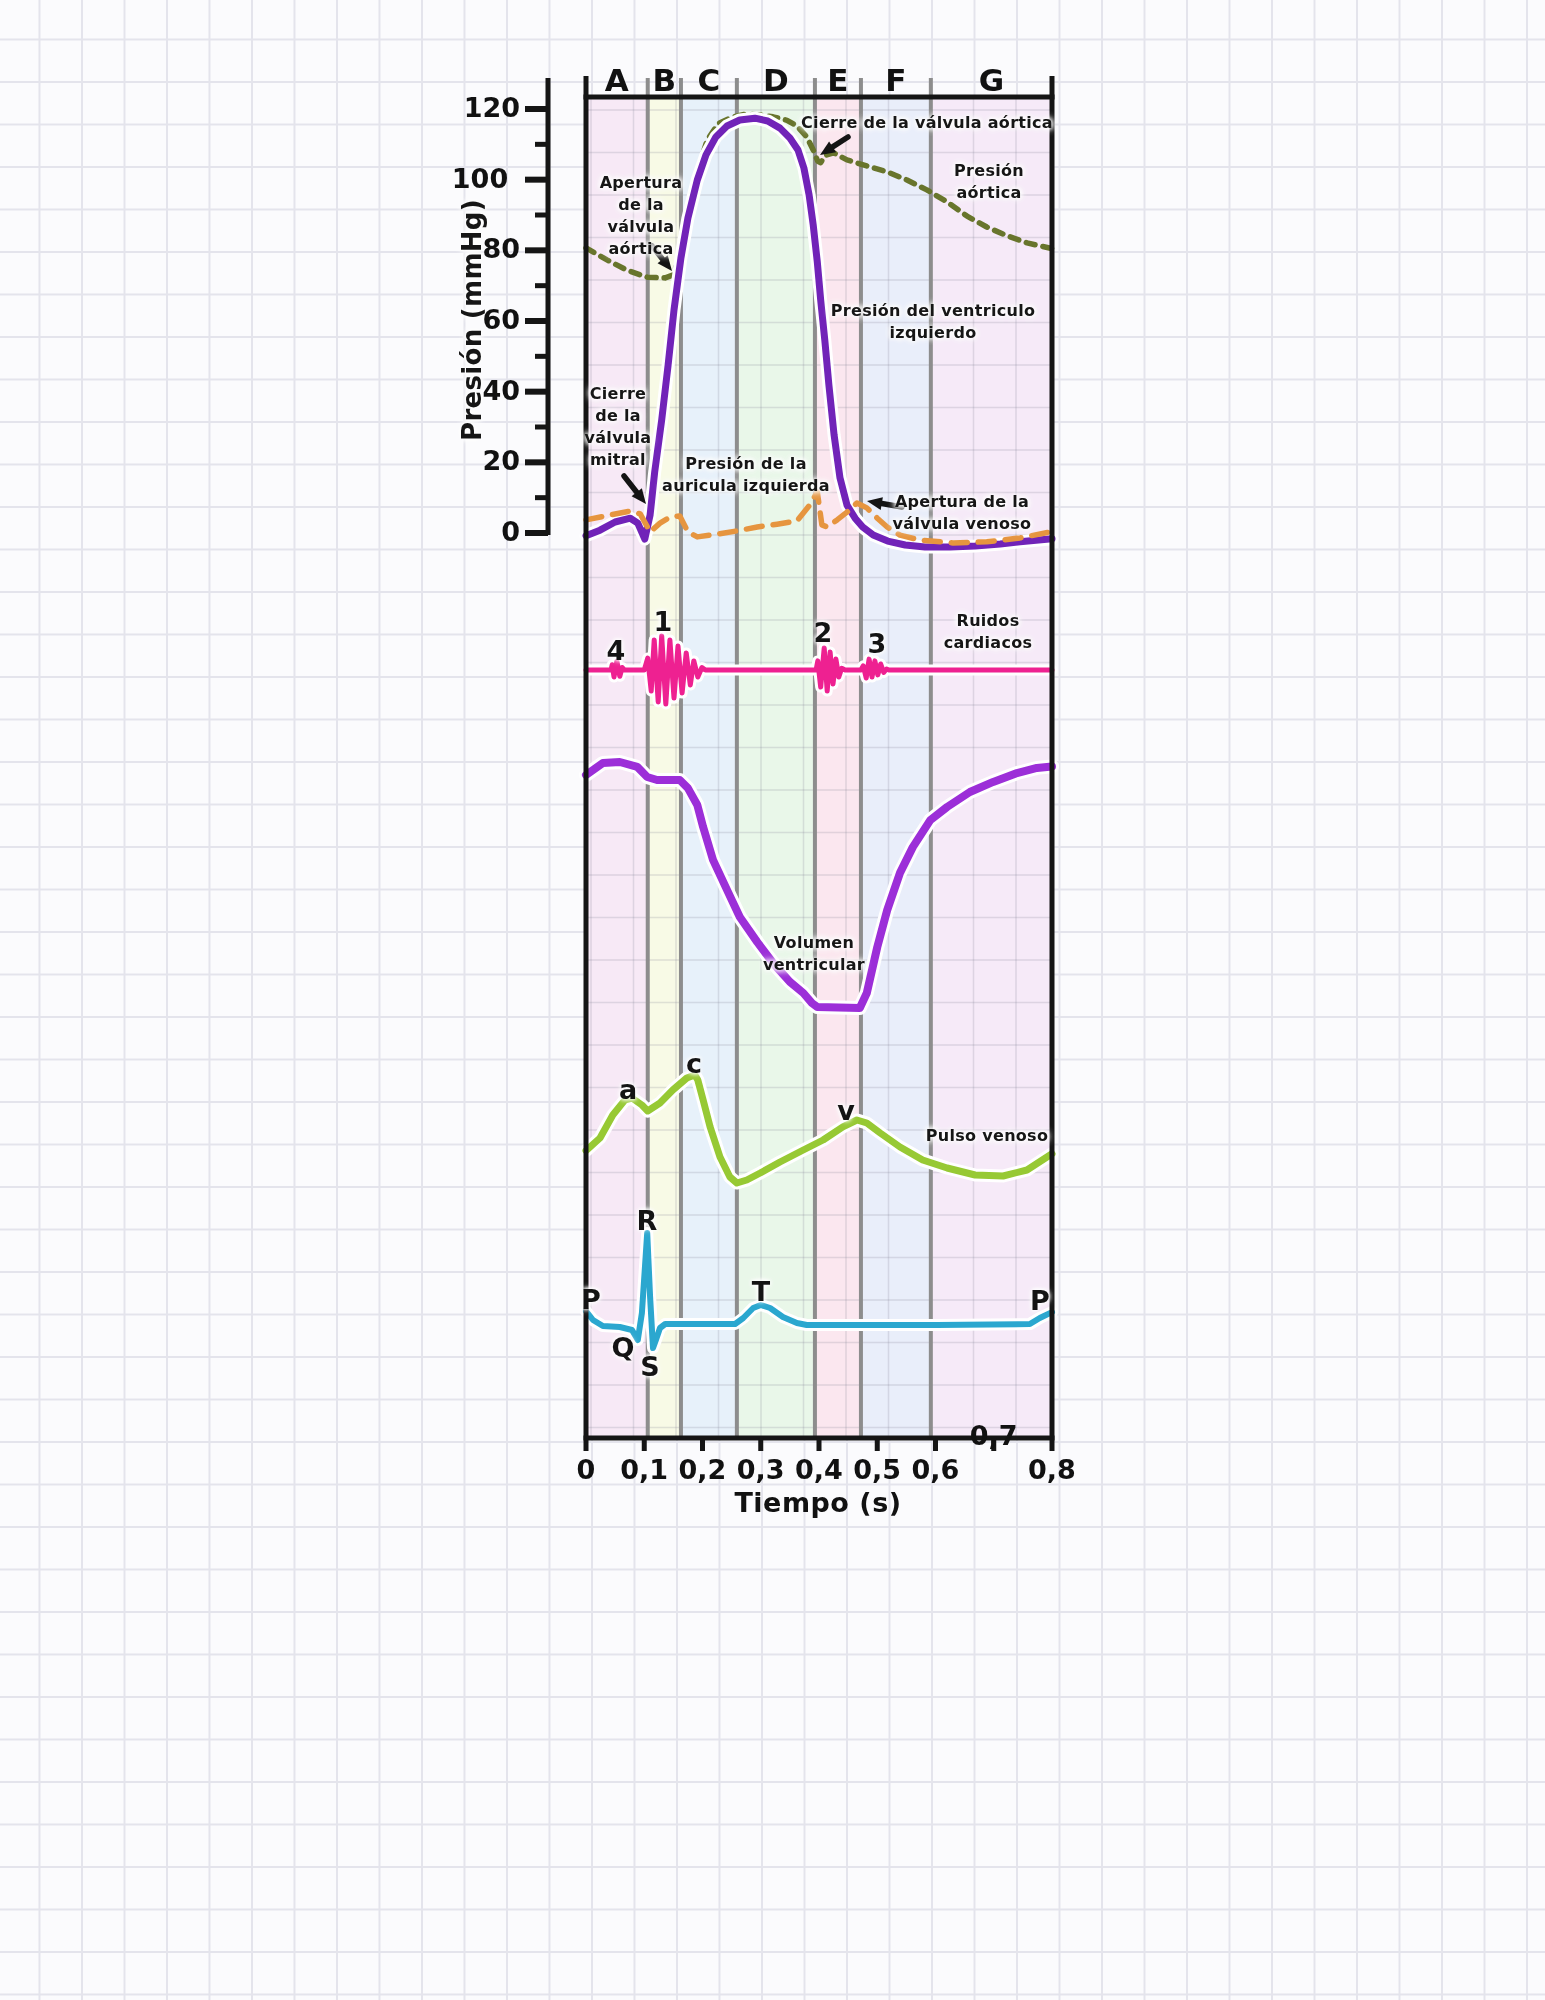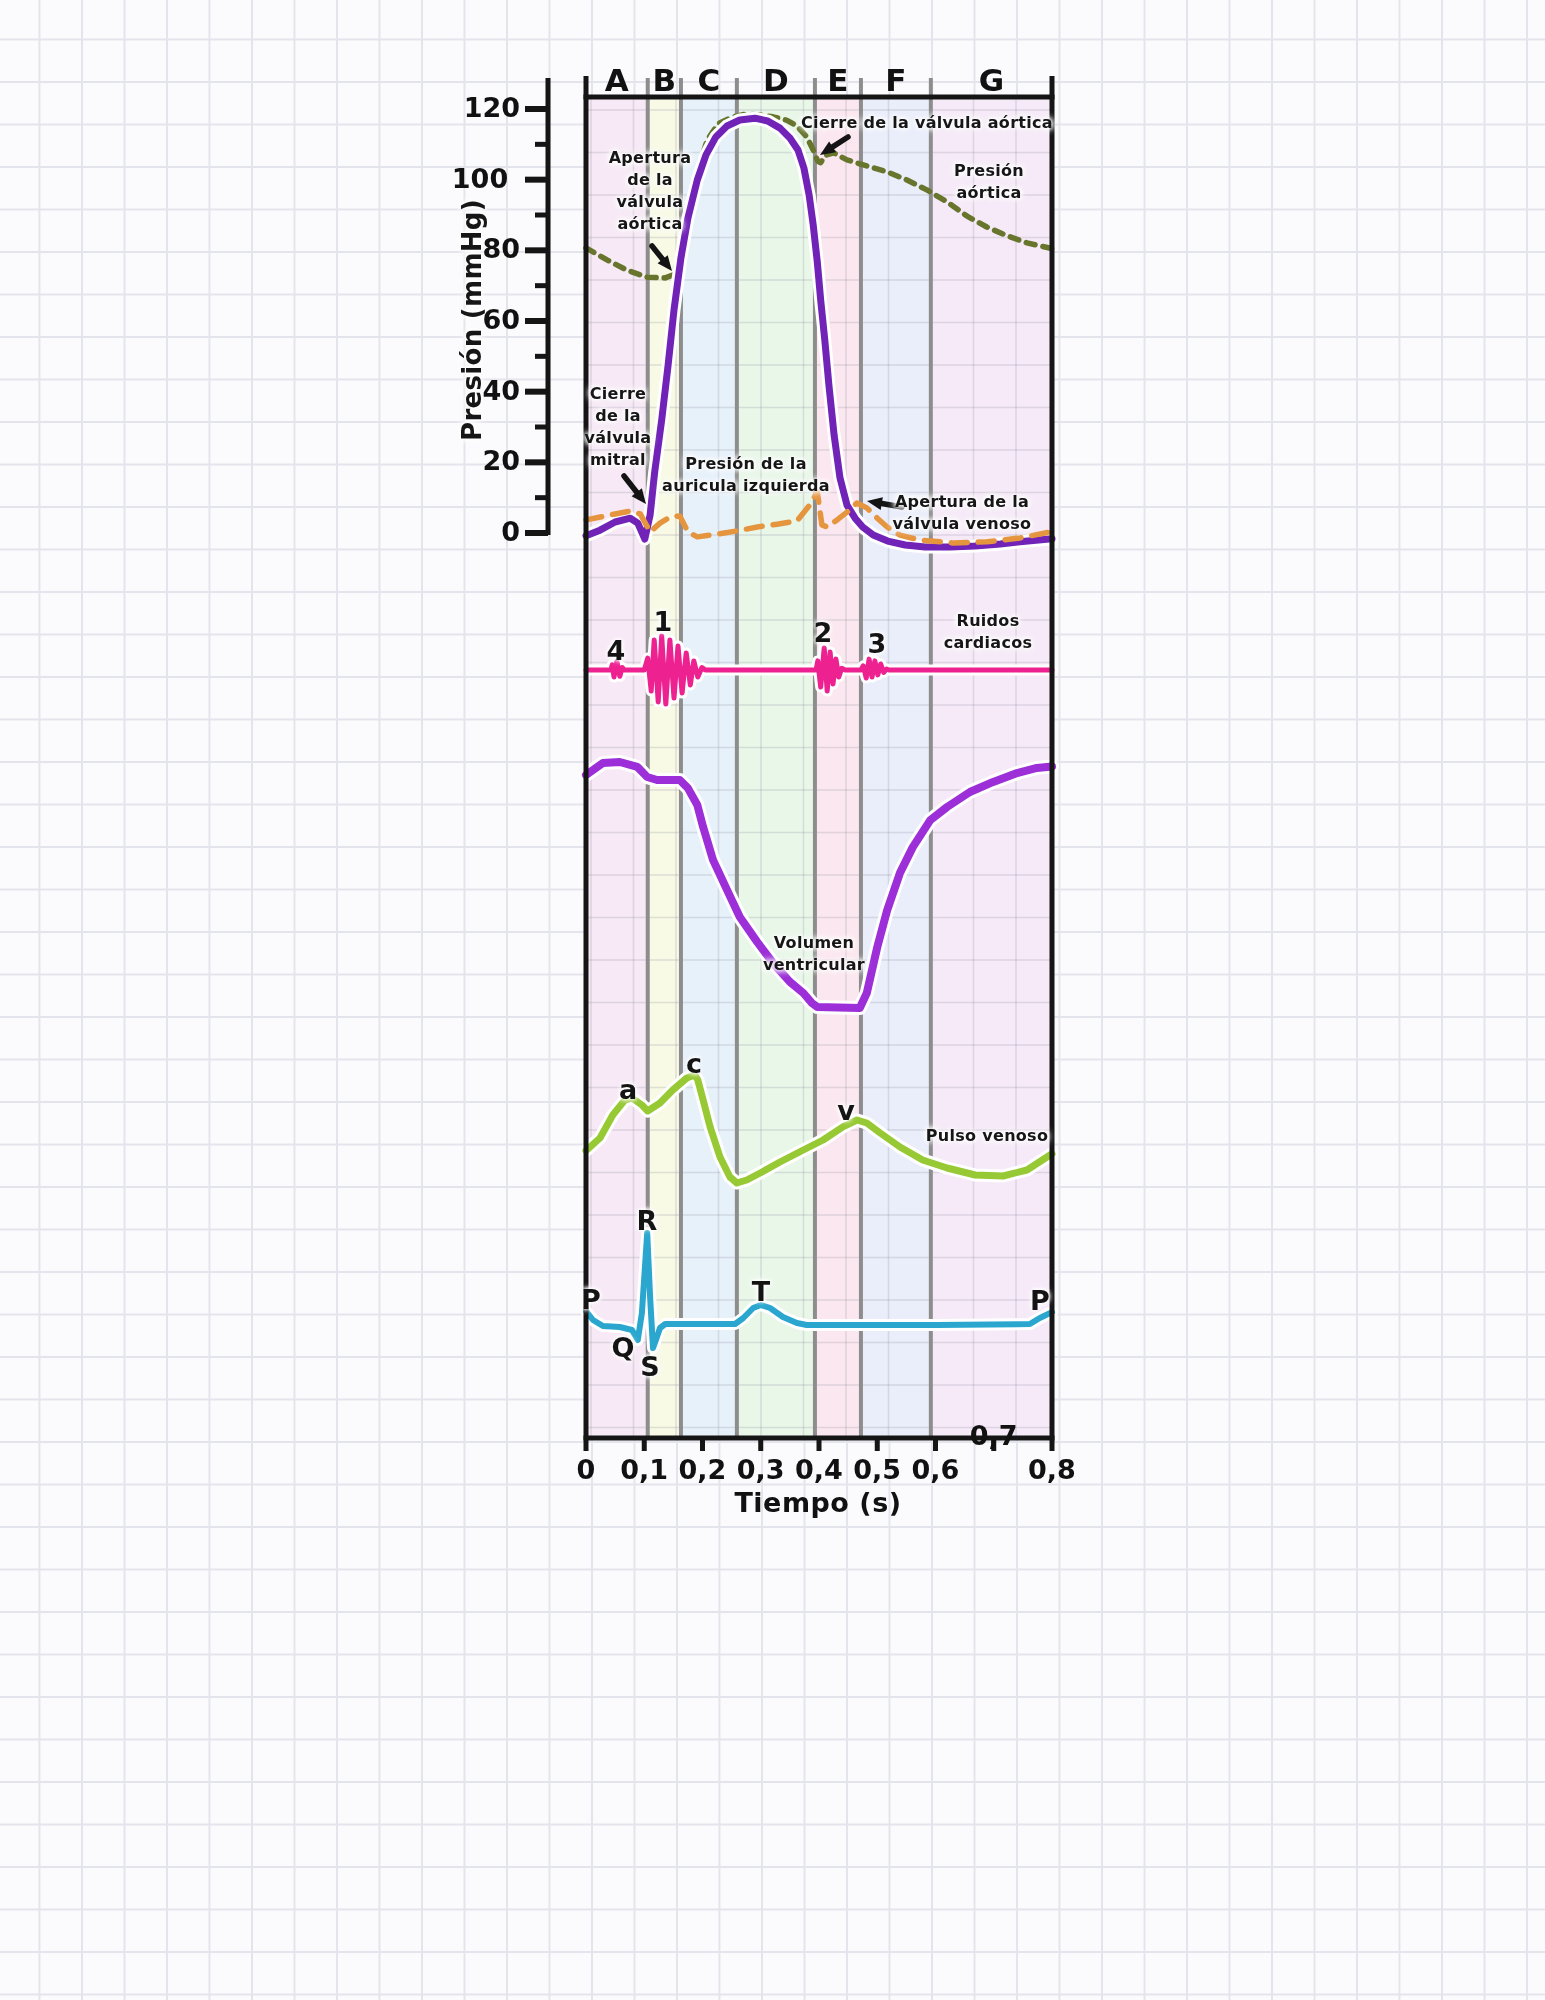--- a/index.html
+++ b/index.html
@@ -138,27 +138,29 @@
       <polygon points="820,155 829.1027527871106,141.42097604034993 836.132601474186,152.35629622024513" fill="#141414"></polygon>
       <line x1="624" y1="476" x2="636.7326767210214" y2="492.20522491766366" stroke="#141414" stroke-width="5.5" stroke-linecap="round"></line>
       <polygon points="646,504 631.6216075186757,496.221065005221 641.8437459233672,488.1893848301063" fill="#141414"></polygon>
       <line x1="902" y1="507" x2="881.784333822199" y2="503.5344572266627" stroke="#141414" stroke-width="5.5" stroke-linecap="round"></line>
       <polygon points="867,501 882.8825986204195,497.12791257037645 880.6860690239785,509.94100188294897" fill="#141414"></polygon>
     </svg>
 
   <div id="ylabel" class="lbl" style="left:472px; top:320px;">Presión (mmHg)</div>
   <div id="xlabel" class="axis-lbl" style="left:818px; top:1487px;">Tiempo (s)</div>
 
-  <div class="lbl" style="left:641px; top:147px;margin-left:9px;">Apertura
+  <div class="lbl" style="left:641px; top:172px;">Apertura
 de la
 válvula
 aórtica</div>
   <div class="lbl" style="left:927px; top:112px; white-space:nowrap;">Cierre de la válvula aórtica</div>
   <div class="lbl" style="left:989px; top:160px;">Presión
 aórtica</div>
+  <div class="lbl" style="left:933px; top:300px;">Presión del ventriculo
+izquierdo</div>
   <div class="lbl" style="left:618px; top:383px;">Cierre
 de la
 válvula
 mitral</div>
   <div class="lbl" style="left:746px; top:453px;">Presión de la
 auricula izquierda</div>
   <div class="lbl" style="left:962px; top:491px;">Apertura de la
 válvula venoso</div>
   <div class="lbl" style="left:988px; top:610px;">Ruidos
 cardiacos</div>

